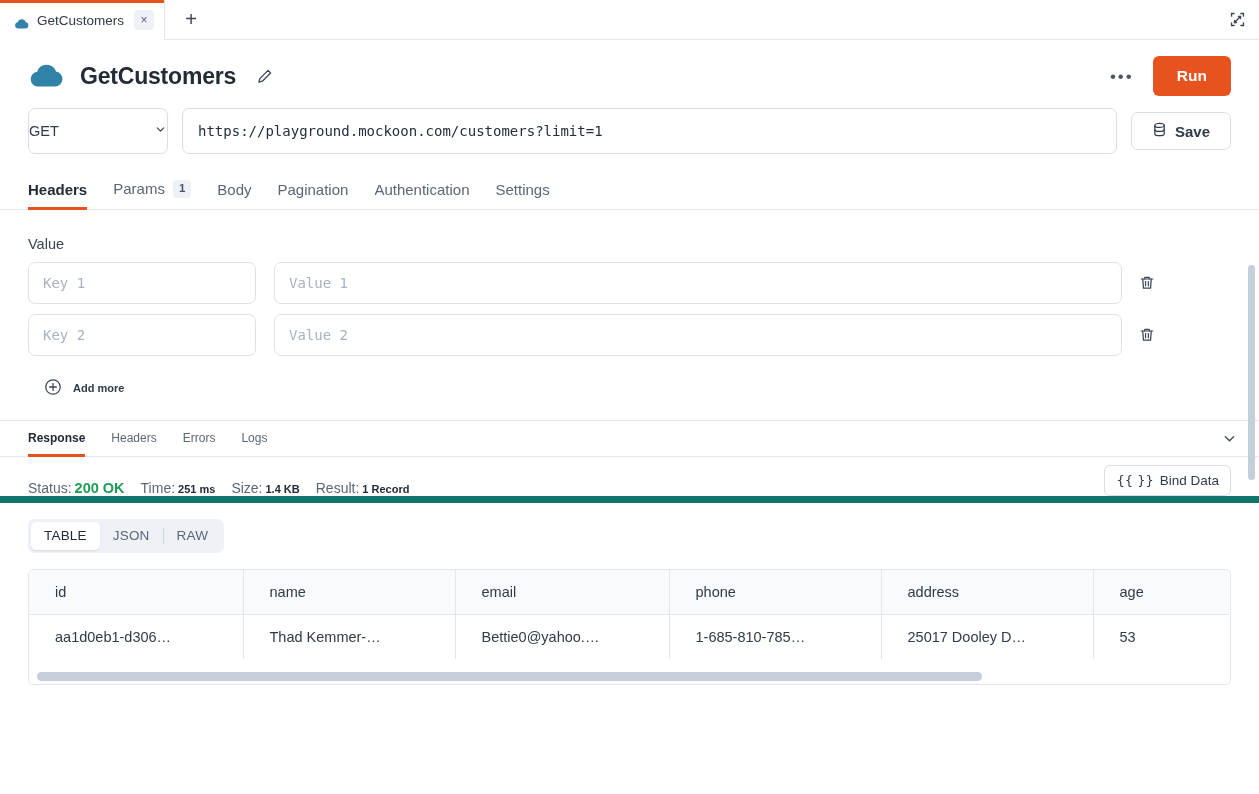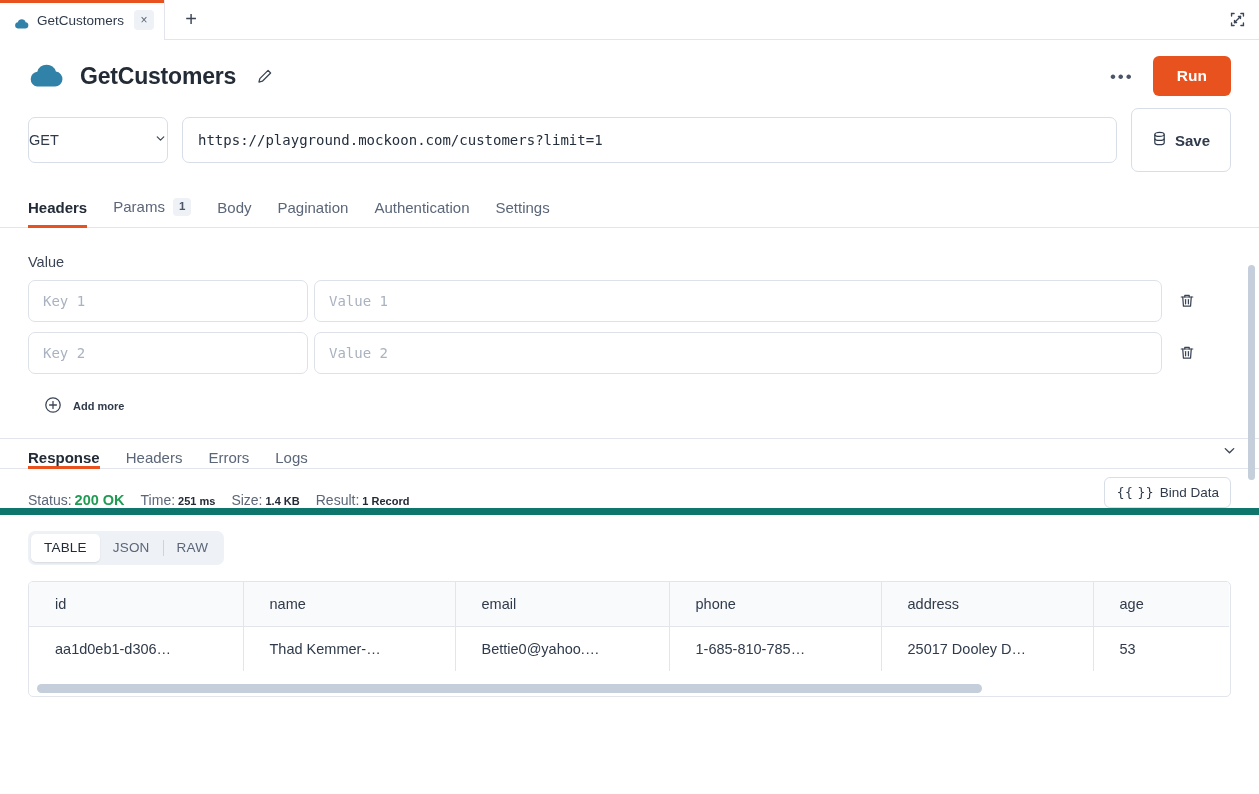--- a/index.html
+++ b/index.html
@@ -144,21 +144,21 @@
     border-radius: 7px;
     padding: 16px 15px;
     font-family: "DejaVu Sans Mono", monospace;
     font-size: 14px;
     color: #242f3d;
     background: #fff;
     outline: none;
   }
   .save-btn {
     width: 100px;
-    height: 64px;
+    height: 38px;
     border: 1px solid #d8dee7;
     border-radius: 7px;
     background: #fff;
     display: flex;
     align-items: center;
     justify-content: center;
     gap: 8px;
     font-size: 15px;
     font-weight: bold;
     color: #2f3a4a;
@@ -227,21 +227,21 @@
     border: 1px solid #dde2e9;
     border-radius: 7px;
     padding: 0 14px;
     font-family: "DejaVu Sans Mono", monospace;
     font-size: 14px;
     color: #2f3a4a;
     background: #fff;
     outline: none;
   }
   .kv-input::placeholder { color: #a9b2c0; }
-  .kv-key { width: 280px; margin-right: 6px; }
+  .kv-key { width: 228px; margin-right: 18px; }
   .kv-val { width: 848px; }
   .kv-del {
     width: 50px;
     display: flex; align-items: center; justify-content: center;
     cursor: pointer;
   }
   .addmore {
     display: flex;
     align-items: center;
     gap: 11px;
@@ -260,22 +260,22 @@
   .resptabs {
     display: flex;
     align-items: flex-end;
     gap: 26px;
     padding: 0 28px;
     margin-top: 10px;
     border-bottom: 1px solid #e2e6ec;
     position: relative;
   }
   .resptab {
-    padding-bottom: 2px;
-    font-size: 15px;
+    padding-bottom: 11px;
+    font-size: 12px;
     color: #5b6678;
     cursor: pointer;
     position: relative;
   }
   .resptab.active { color: #222b36; font-weight: bold; }
   .resptab.active::after {
     content: "";
     position: absolute;
     left: 0; right: 0; bottom: -1px;
     height: 3px;

